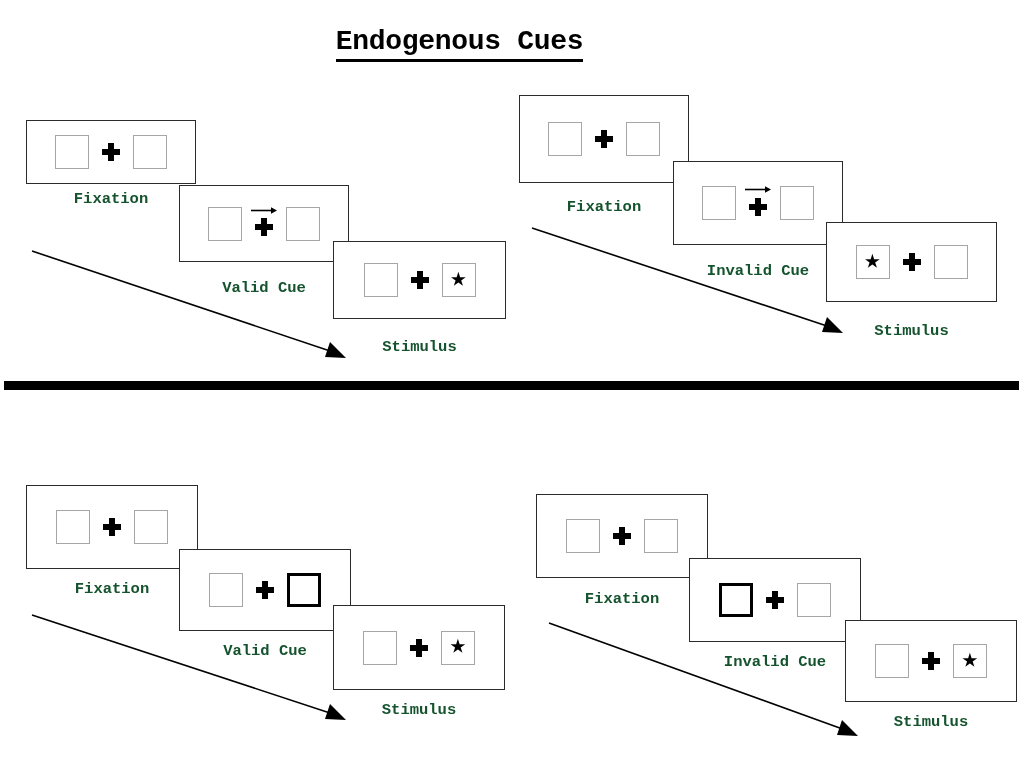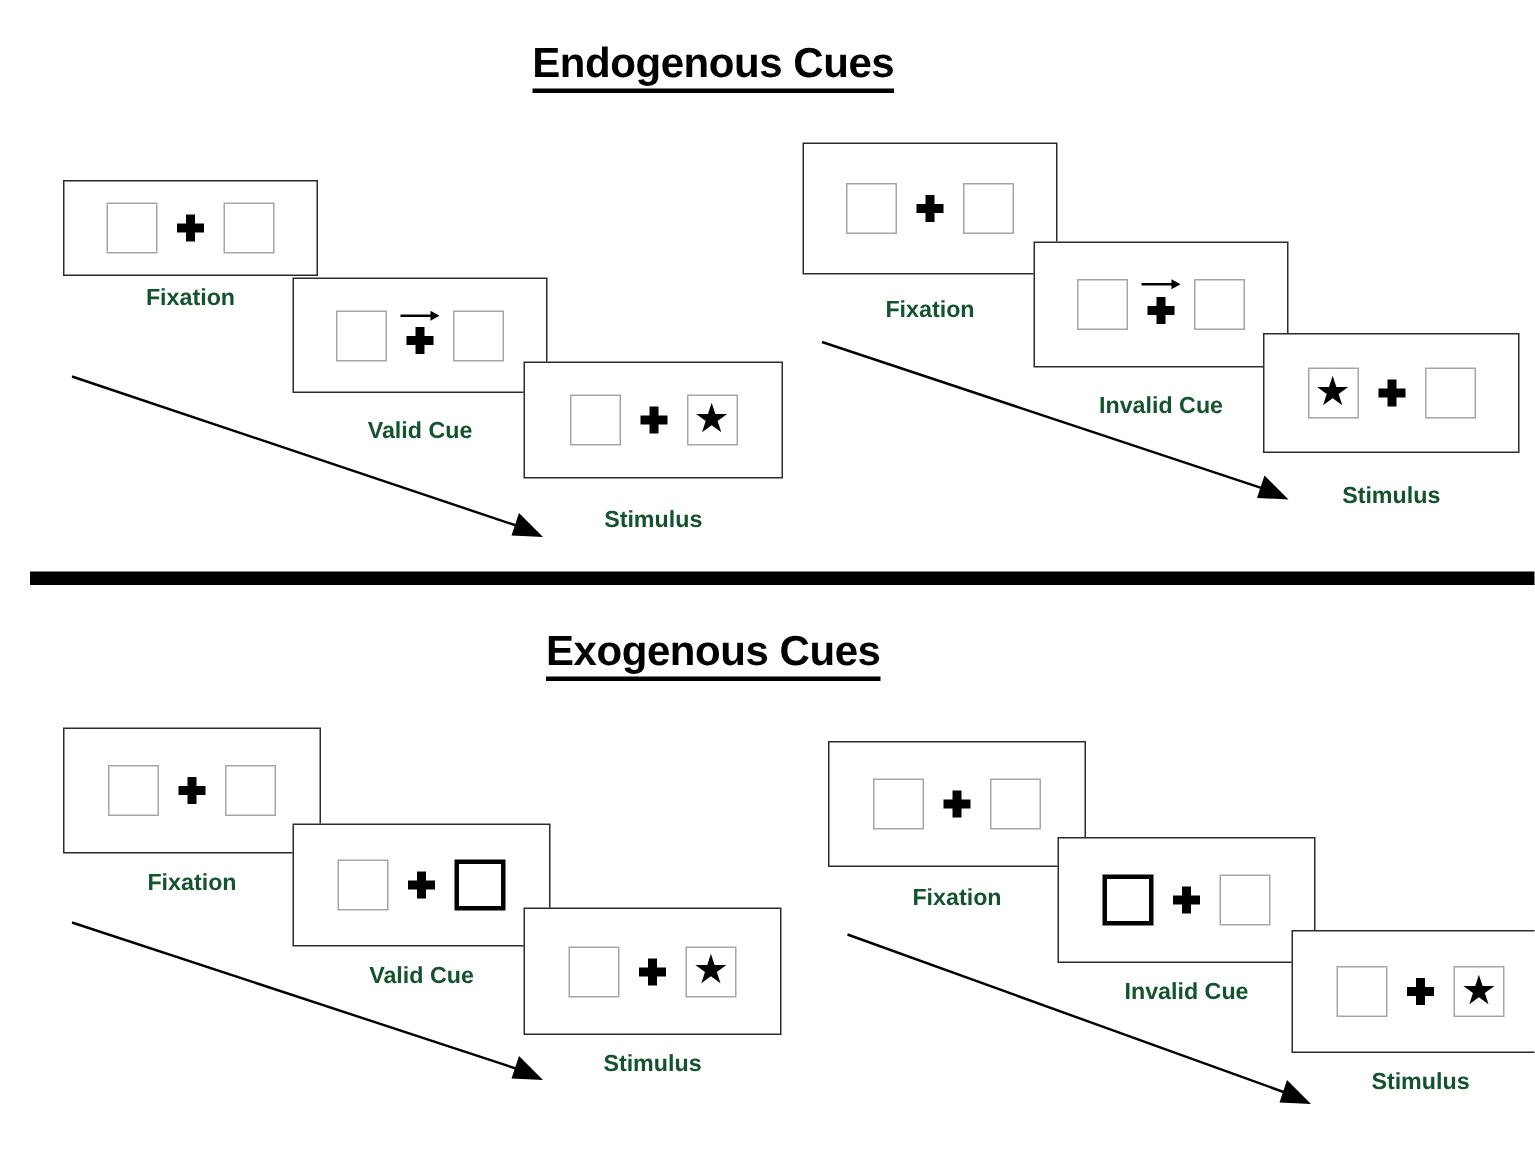--- a/index.html
+++ b/index.html
@@ -9,23 +9,24 @@
   }
   body {
     width: 1023px;
     height: 767px;
     font-family: "Liberation Sans", sans-serif;
     position: relative;
     overflow: hidden;
   }
   #stage {
     position: absolute;
-    left: 16px; top: 0;
+    left: 0; top: 0;
     width: 919px;
     height: 767px;
+    font-family: Liberation Mono, monospace;
   }
 
   
   .section-title {
     position: absolute;
     width: 100%;
     text-align: center;
     font-size: 28px;
     font-weight: bold;
     color: #000000;
@@ -227,23 +228,20 @@
   </div>
   <div class="caption" style="left:826px; top:322px; width:171px;">Stimulus</div>
 
   <svg class="flow-arrow" style="left:528px; top:222px; width:322px; height:120px;" viewBox="0 0 322 120">
     <line x1="4" y1="6" x2="305" y2="106" stroke="#000" stroke-width="1.6"></line>
     <polygon points="299,95 315,111 294,110" fill="#000"></polygon>
   </svg>
 
   <div class="divider" style="left:4px; top:381px; width:1015px; height:9px;"></div>
 
-  <div class="section-title" style="left:0; top:418px;">
-    <span>Exogenous Cues</span>
-  </div>
 
   <div class="panel" style="left:26px; top:485px; width:172px; height:84px;">
     <div class="panel-inner">
       <div class="pbox"></div>
       <div class="cross-wrap">
         <div class="cross"></div>
       </div>
       <div class="pbox"></div>
     </div>
   </div>

